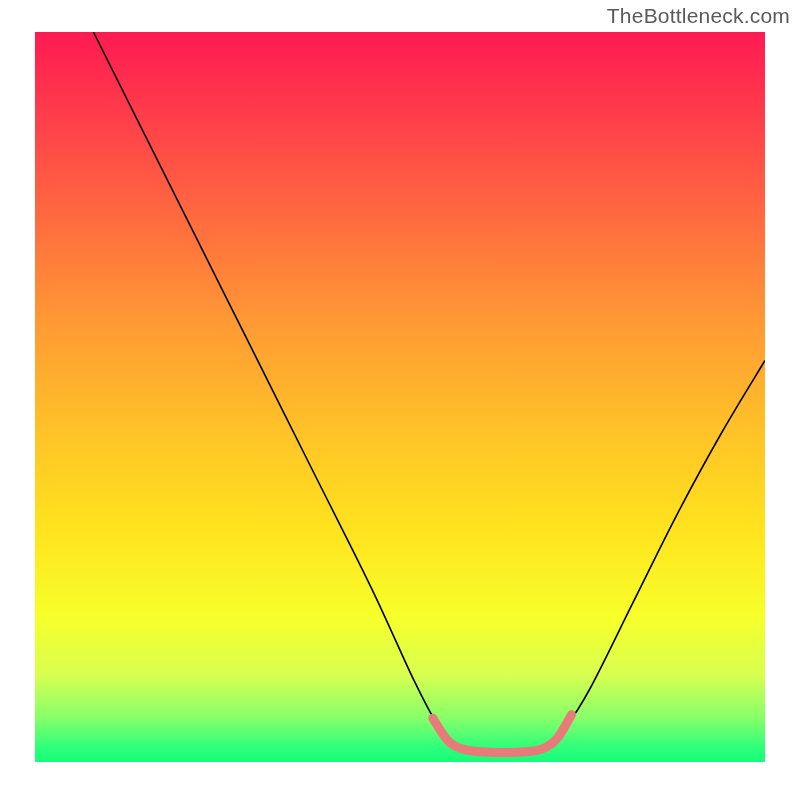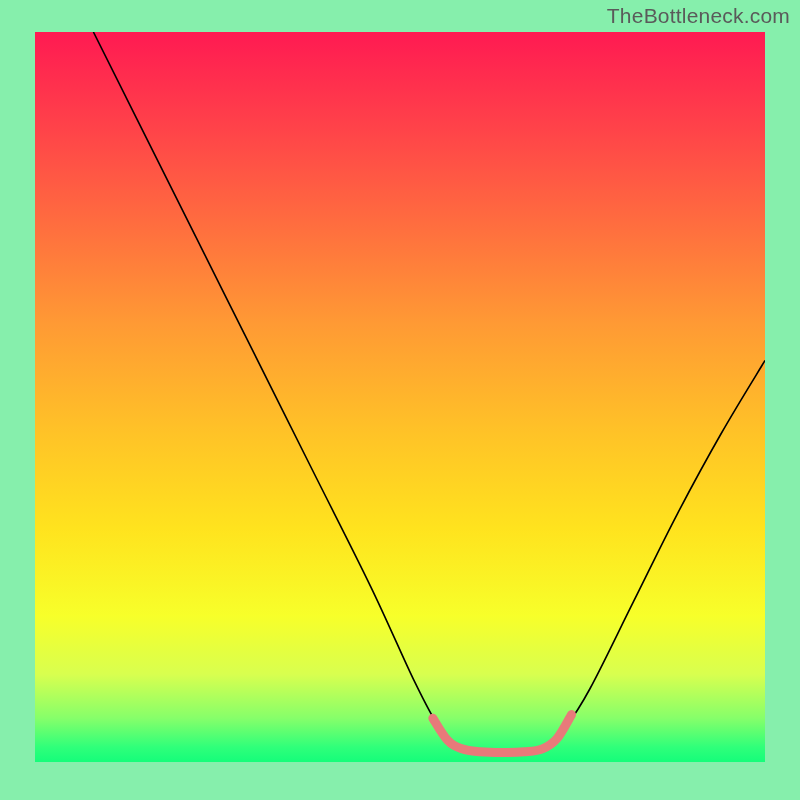--- a/index.html
+++ b/index.html
@@ -8,21 +8,21 @@
     width: 800px;
     height: 800px;
     background: #000;
     overflow: hidden;
     font-family: Arial, Helvetica, sans-serif;
   }
   .frame {
     position: relative;
     width: 800px;
     height: 800px;
-    background: #86efac;
+    background: #ffffff;
   }
   .watermark {
     position: absolute;
     top: 4px;
     right: 10px;
     color: #5a5a5a;
     font-size: 21px;
     font-weight: 500;
     letter-spacing: 0.2px;
     user-select: none;

